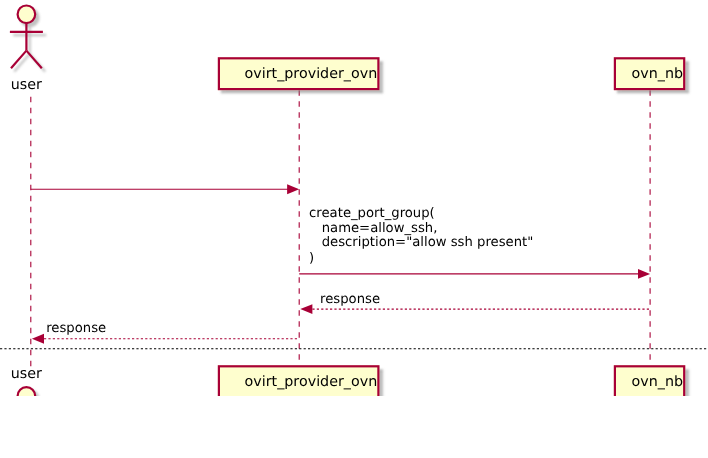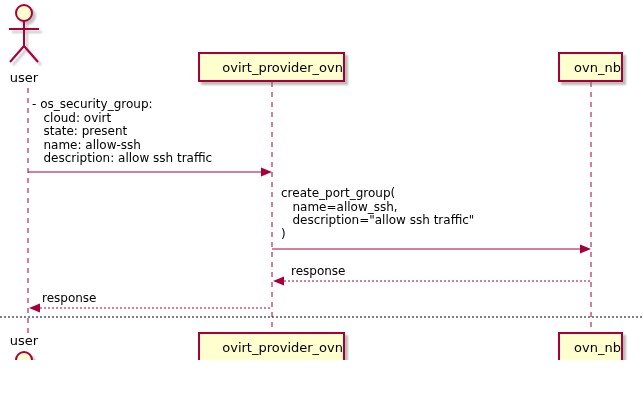--- a/index.html
+++ b/index.html
@@ -138,25 +138,20 @@
     <span>ovn_nb</span>
   </div>
 
   <div class="participant-box" style="left:198px; top:332px; width:147px;">
     <span>ovirt_provider_ovn</span>
   </div>
   <div class="participant-box" style="left:558px; top:332px; width:65px;">
     <span>ovn_nb</span>
   </div>
 
-  <div class="message-text" style="left:32px; top:98px;">- os_security_group:
-   cloud: ovirt
-   state: present
-   name: allow-ssh
-   description: allow ssh traffic</div>
   <div class="message-text" style="left:281px; top:187px;">create_port_group(
    name=allow_ssh,
-   description="allow ssh traffic"
+   description="allow ssh present"
 )</div>
   <div class="message-text" style="left:291px; top:265px;">response</div>
   <div class="message-text" style="left:42px; top:292px;">response</div>
 
 </div>
 
 </body></html>

